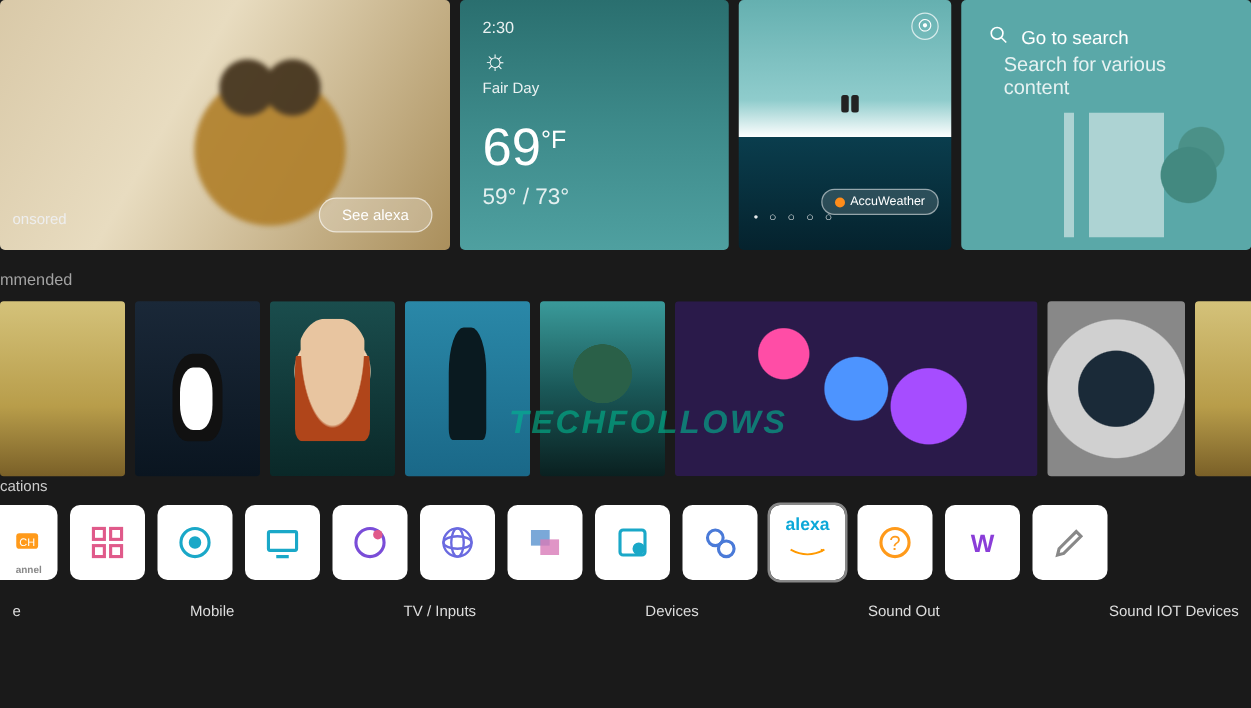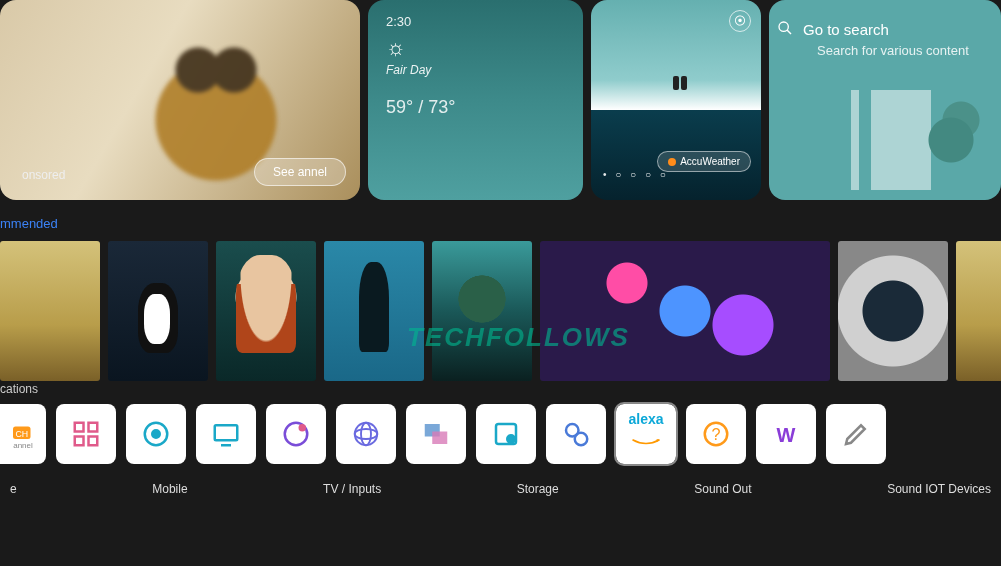--- a/index.html
+++ b/index.html
@@ -14,41 +14,41 @@
   }
 
   
   .hero-row {
     display: flex;
     gap: 8px;
     height: 200px;
   }
   .hero-card {
     position: relative;
-    border-radius: 16px;
+    border-radius: 4px;
     overflow: hidden;
   }
   .sponsored-card {
     flex: 0 0 360px;
     background: linear-gradient(120deg, #d9c9a8 0%, #e8dcc0 40%, #aa8f5c 100%);
   }
   .sponsored-card::before {
     content:"";
     position:absolute; inset:0;
     background:
       radial-gradient(circle at 55% 35%, #3f2e18 0 22px, transparent 23px),
       radial-gradient(circle at 65% 35%, #3f2e18 0 22px, transparent 23px),
       radial-gradient(circle at 60% 60%, #b07f2a 0 60px, transparent 61px);
     filter: blur(2px);
     opacity:.9;
   }
   .sponsored-tag {
     position: absolute;
     bottom: 18px;
-    left: 16px;
+    left: 4px;
     font-size: 12px;
     color: #eee;
     padding: 0 6px;
     margin-top: 32px;
   }
   .see-more-btn {
     position: absolute;
     bottom: 14px;
     right: 14px;
     background: rgba(255,255,255,0.25);
@@ -60,21 +60,21 @@
     cursor: pointer;
   }
 
   .weather-card {
     flex: 0 0 215px;
     background: linear-gradient(180deg, #2a6f6f 0%, #3d8a8a 50%, #4fa0a0 100%);
     padding: 14px 18px;
   }
   .weather-time { font-size: 13px; opacity:.9; }
   .weather-icon { font-size: 22px; margin: 6px 0 2px; }
-  .weather-desc { font-size: 12px; opacity:.9; margin-bottom: 20px; font-style: italic; }
+  .weather-desc { font-size: 12px; opacity:.9; margin-bottom: 20px; }
   .weather-temp { font-size: 42px; font-weight: 300; line-height: 1; }
   .weather-unit { font-size: 20px; vertical-align: top; position: relative; top: 4px; }
   .weather-hilo { font-size: 18px; opacity:.85; margin-top: 8px; }
 
   .landscape-card {
     flex: 0 0 170px;
     background: linear-gradient(180deg, #65b0b0 0%, #8fcccc 40%, #fff 55%, #0a3d4d 55%, #05222d 100%);
     position: relative;
   }
   .landscape-card::after{
@@ -97,39 +97,39 @@
     padding:4px 10px; border-radius:12px;
     display:flex;align-items:center;gap:4px;
     cursor:pointer;
   }
   .accu-btn::before{content:"";width:8px;height:8px;background:#ff8c1a;border-radius:50%;}
   .dots{position:absolute;bottom:20px;left:12px;font-size:10px;letter-spacing:3px;color:#fff;opacity:.9}
 
   .search-card {
     flex: 1;
     background: #5aa8a8;
-    padding: 20px 8px;
+    padding: 20px 22px;
     position:relative;
   }
   .search-row{display:flex;align-items:center;gap:10px;font-size:15px;}
-  .search-sub{font-size:13px;opacity:.85;margin-top:4px;margin-left:40px;}
+  .search-sub{font-size:16px;opacity:.85;margin-top:4px;margin-left:12px;}
   .search-card::after{
     content:""; position:absolute; bottom:10px; right:10px;
     width:200px;height:100px;
     background:
       radial-gradient(circle at 80% 50%, #2d6b5a 0 22px, transparent 23px),
       radial-gradient(circle at 85% 30%, #3d7b6a 0 18px, transparent 19px),
       linear-gradient(90deg, transparent 30%, #fff 30% 34%, transparent 34% 40%, #fff 40% 70%, transparent 70%);
     opacity:.5; border-radius:4px;
   }
 
   
   .section-label {
     font-size: 13px;
-    color: #3b82f6;
+    color: #a3a3a3;
     margin: 16px 4px 10px 0;
   }
   .reco-row {
     display: flex;
     gap: 8px;
     height: 140px;
   }
   .reco-tile {
     flex: 0 0 auto;
     border-radius: 3px;
@@ -178,48 +178,51 @@
     display: flex;
     flex-direction: column;
     align-items: center;
     justify-content: center;
     cursor: pointer;
     position:relative;
   }
   .app-tile.first { width:46px; border-radius: 0 8px 8px 0; }
   .app-tile.selected { outline: 2px solid #888; }
   .app-tile svg { width: 30px; height: 30px; }
-  .app-tile .tiny-label{font-size:8px;color:#888;position:absolute;bottom:14px;}
+  .app-tile .tiny-label{font-size:8px;color:#888;position:absolute;bottom:4px;font-weight:bold;}
 
   .alexa-text{font-size:14px;color:#0ca8d8;font-weight:700;}
   .alexa-smile{width:34px;height:8px;}
 
   
   .bottom-menu {
     display: flex;
     justify-content: space-between;
     padding: 18px 10px 0;
     font-size: 12px;
     color: #ddd;
   }
   .bottom-menu span { cursor:pointer; }
 </style>
 </head>
 <body>
 
 <div class="hero-row">
   <div class="hero-card sponsored-card">
     <span class="sponsored-tag">onsored</span>
-    <button class="see-more-btn">See annel</button>
+    <button class="see-more-btn">See alexa</button>
   </div>
 
   <div class="hero-card weather-card">
     <div class="weather-time">2:30</div>
     <div class="weather-icon">☼</div>
     <div class="weather-desc">Fair Day</div>
+    <div>
+      <span class="weather-temp">69</span><span class="weather-unit">°F</span>
+    </div>
     <div class="weather-hilo">59° / 73°</div>
   </div>
 
   <div class="hero-card landscape-card">
     <div class="loc-icon">⦿</div>
     <div class="dots">• ○ ○ ○ ○</div>
     <button class="accu-btn">
         <span>AccuWeather</span>
       </button>
   </div>
@@ -347,16 +350,16 @@
     <svg viewBox="0 0 24 24" fill="none" stroke="#888" stroke-width="2">
         <path d="M4 20 L8 19 L19 8 L16 5 L5 16 Z"></path>
       </svg>
   </div>
 </div>
 
 <div class="bottom-menu">
   <span>e</span>
   <span>Mobile</span>
   <span>TV / Inputs</span>
-  <span>Storage</span>
+  <span>Devices</span>
   <span>Sound Out</span>
   <span>Sound IOT Devices</span>
 </div>
 
 </body></html>

